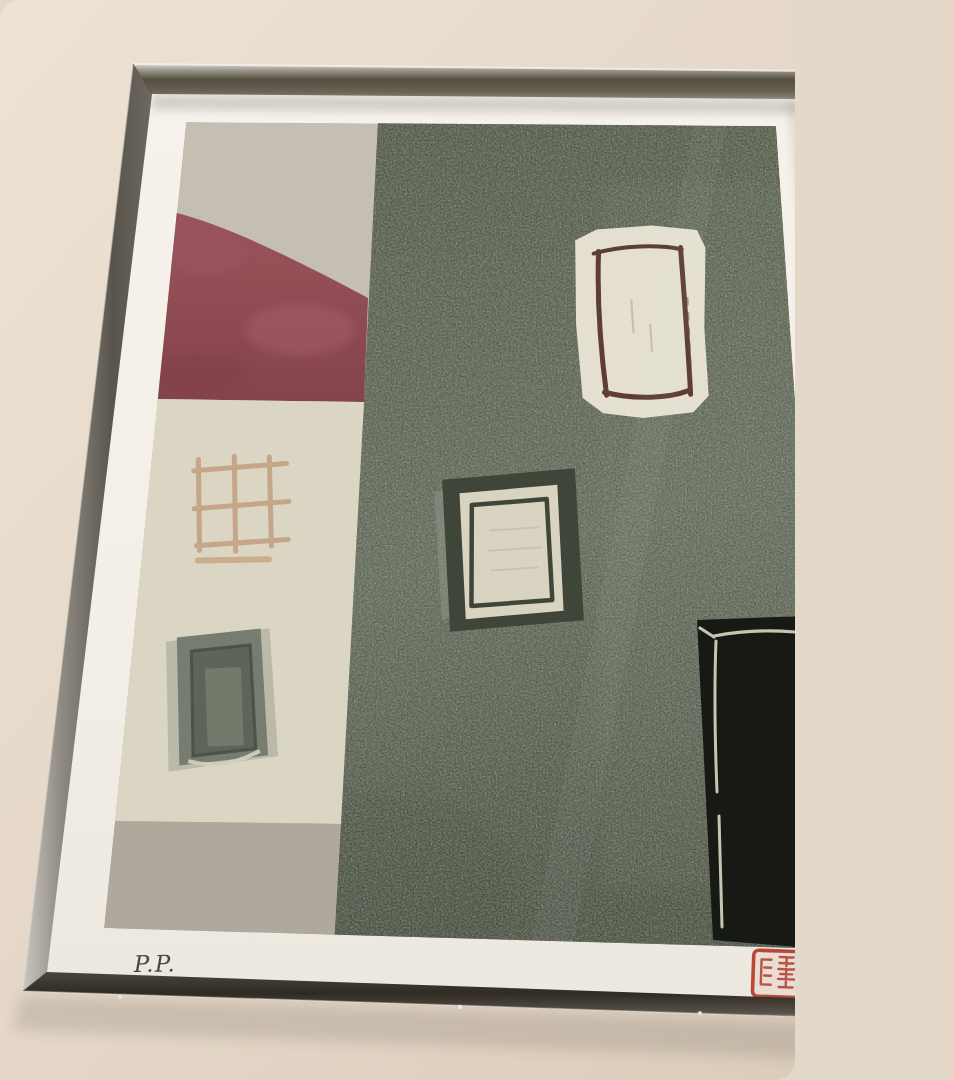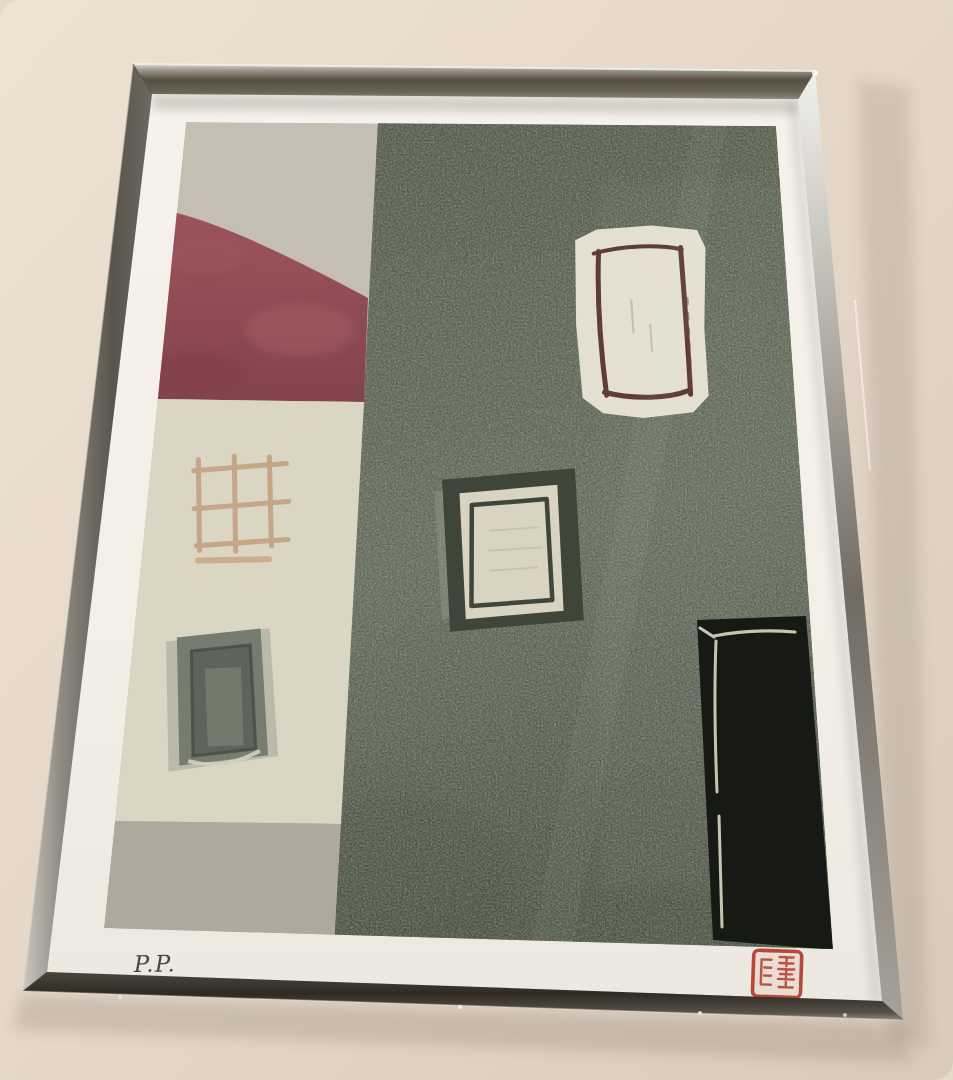--- a/index.html
+++ b/index.html
@@ -1,16 +1,16 @@
 <!DOCTYPE html>
 <html><head>
 <meta charset="utf-8">
 <style>
   html,body{margin:0;padding:0;background:#e4d8c8;}
-  .stage{width:953px;height:1080px;position:relative;overflow:hidden;
+  .stage{width:795px;height:1080px;position:relative;overflow:hidden;
          font-family:"DejaVu Serif", serif;border-radius:20px;}
   svg{display:block;}
   text{font-family:"DejaVu Serif", serif;}
 </style>
 </head>
 <body>
 
 <div class="stage">
 <svg width="953" height="1080" viewBox="0 0 953 1080">
   <defs>

